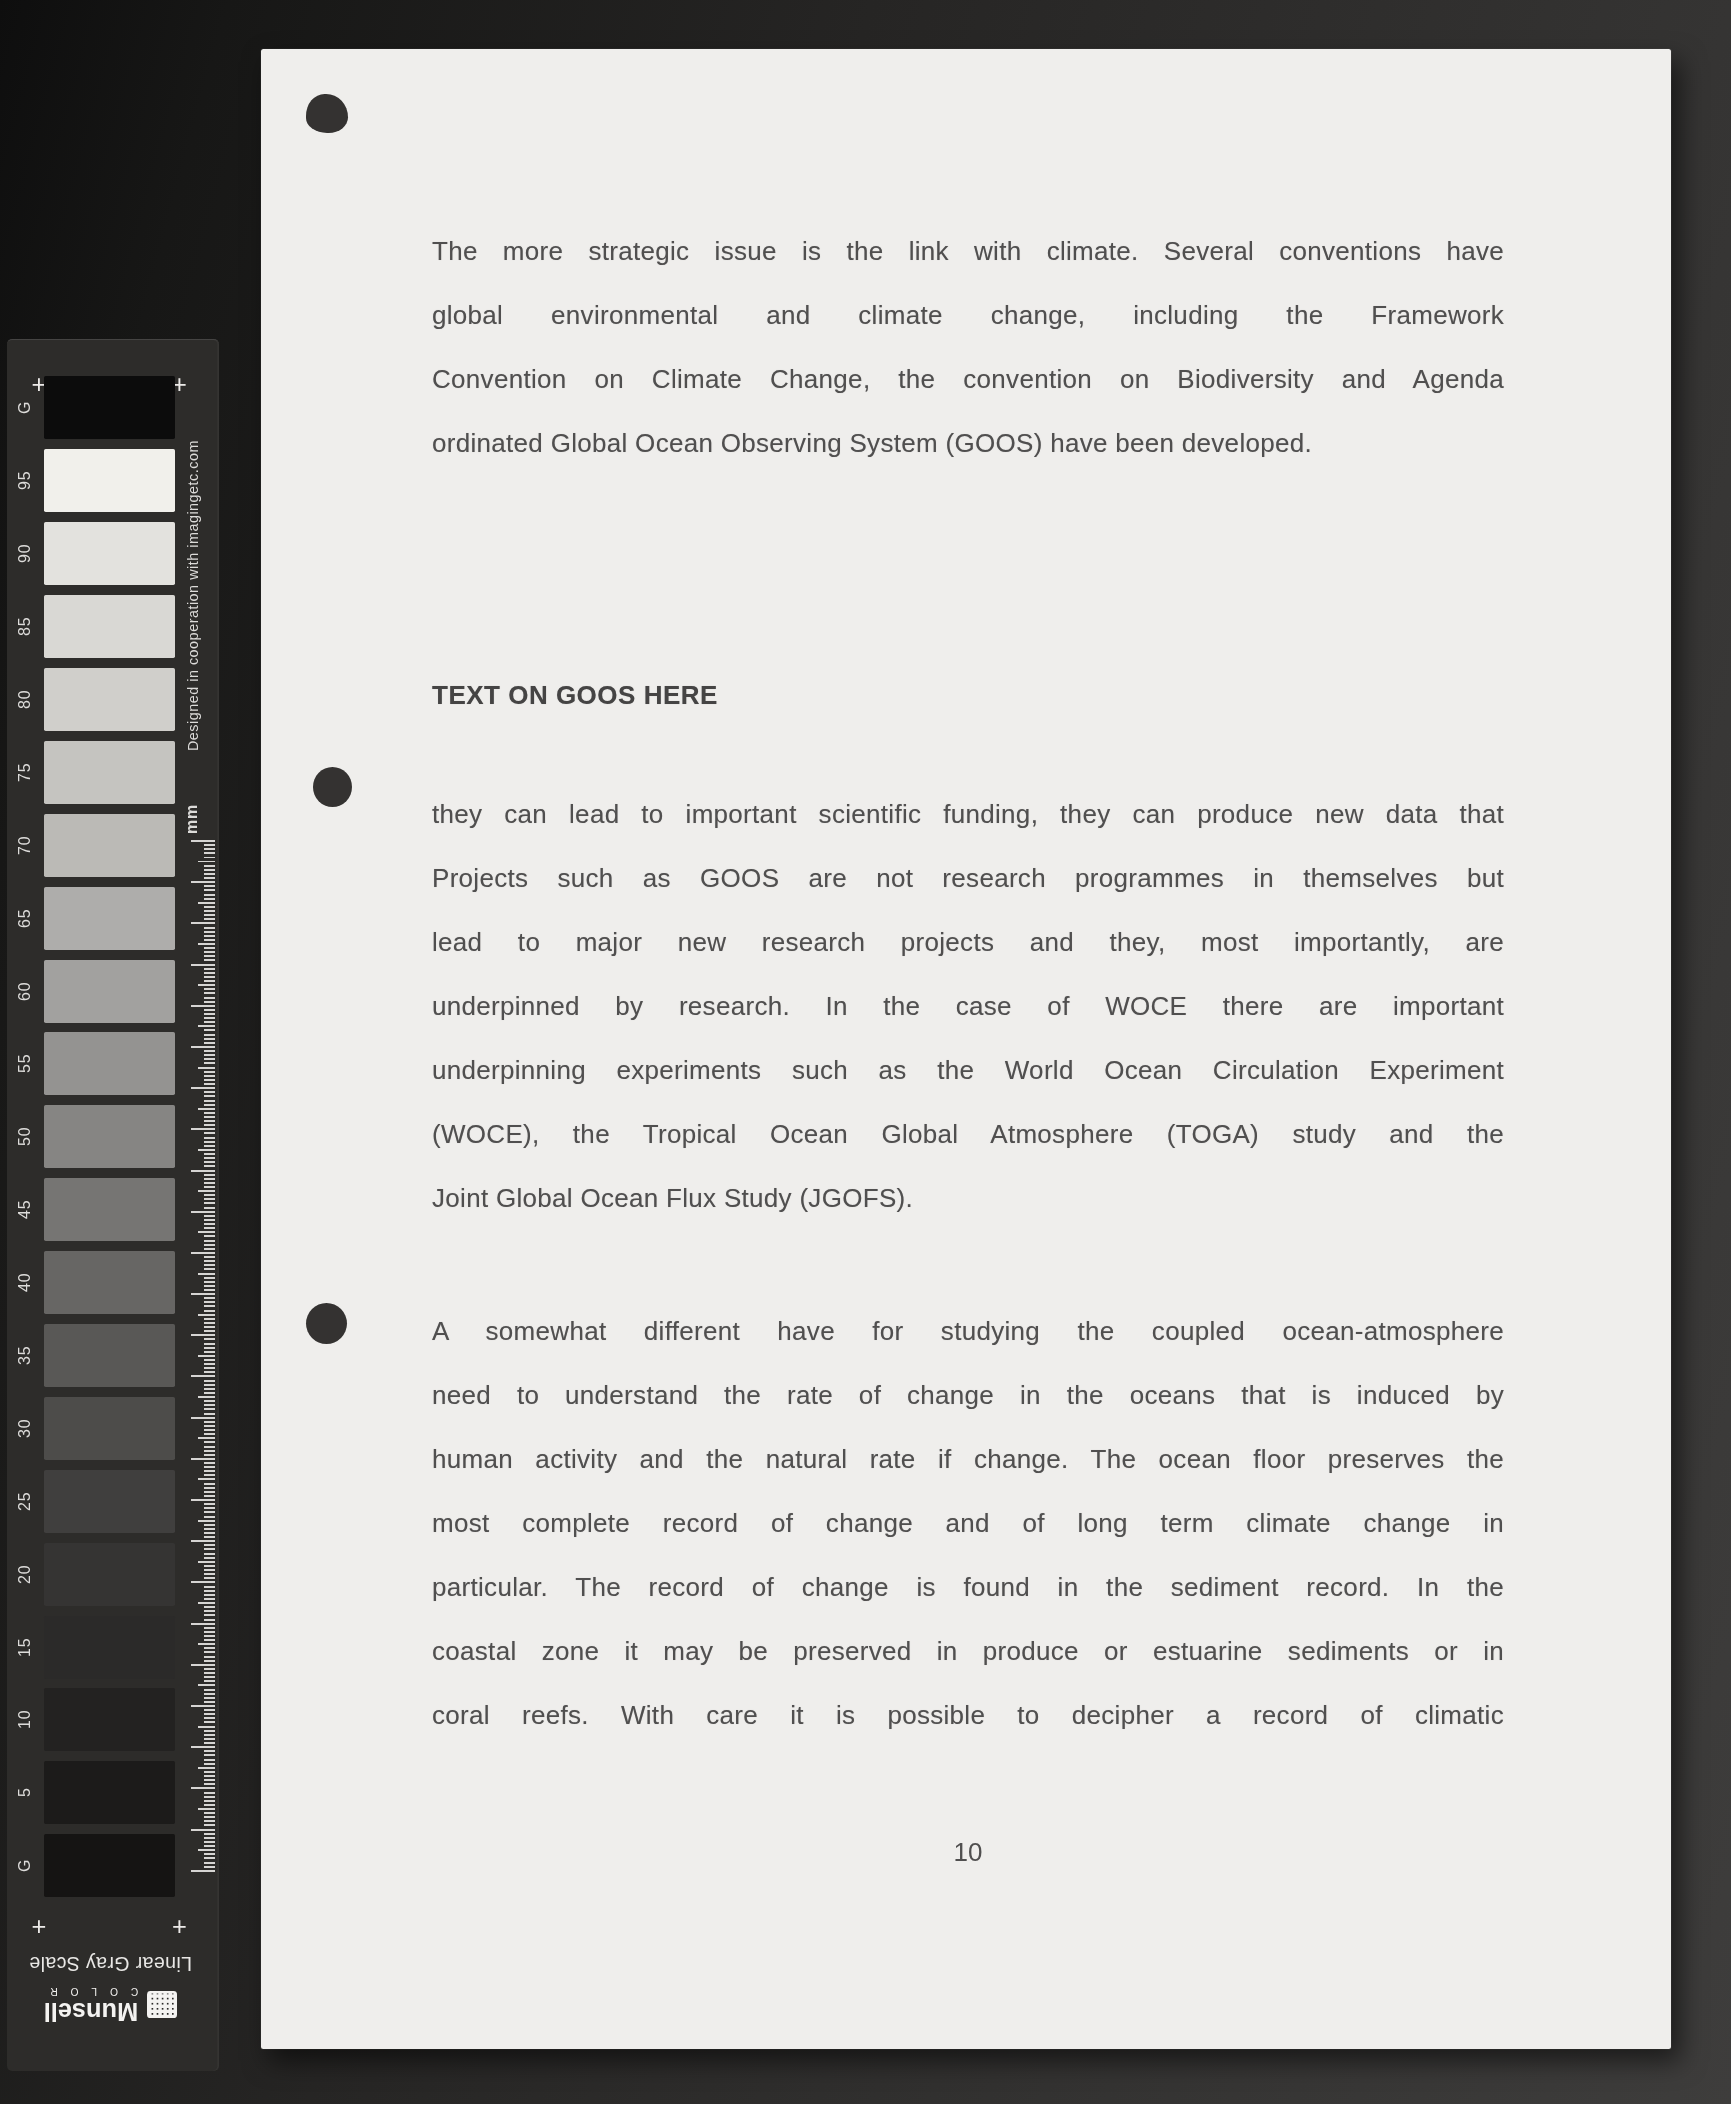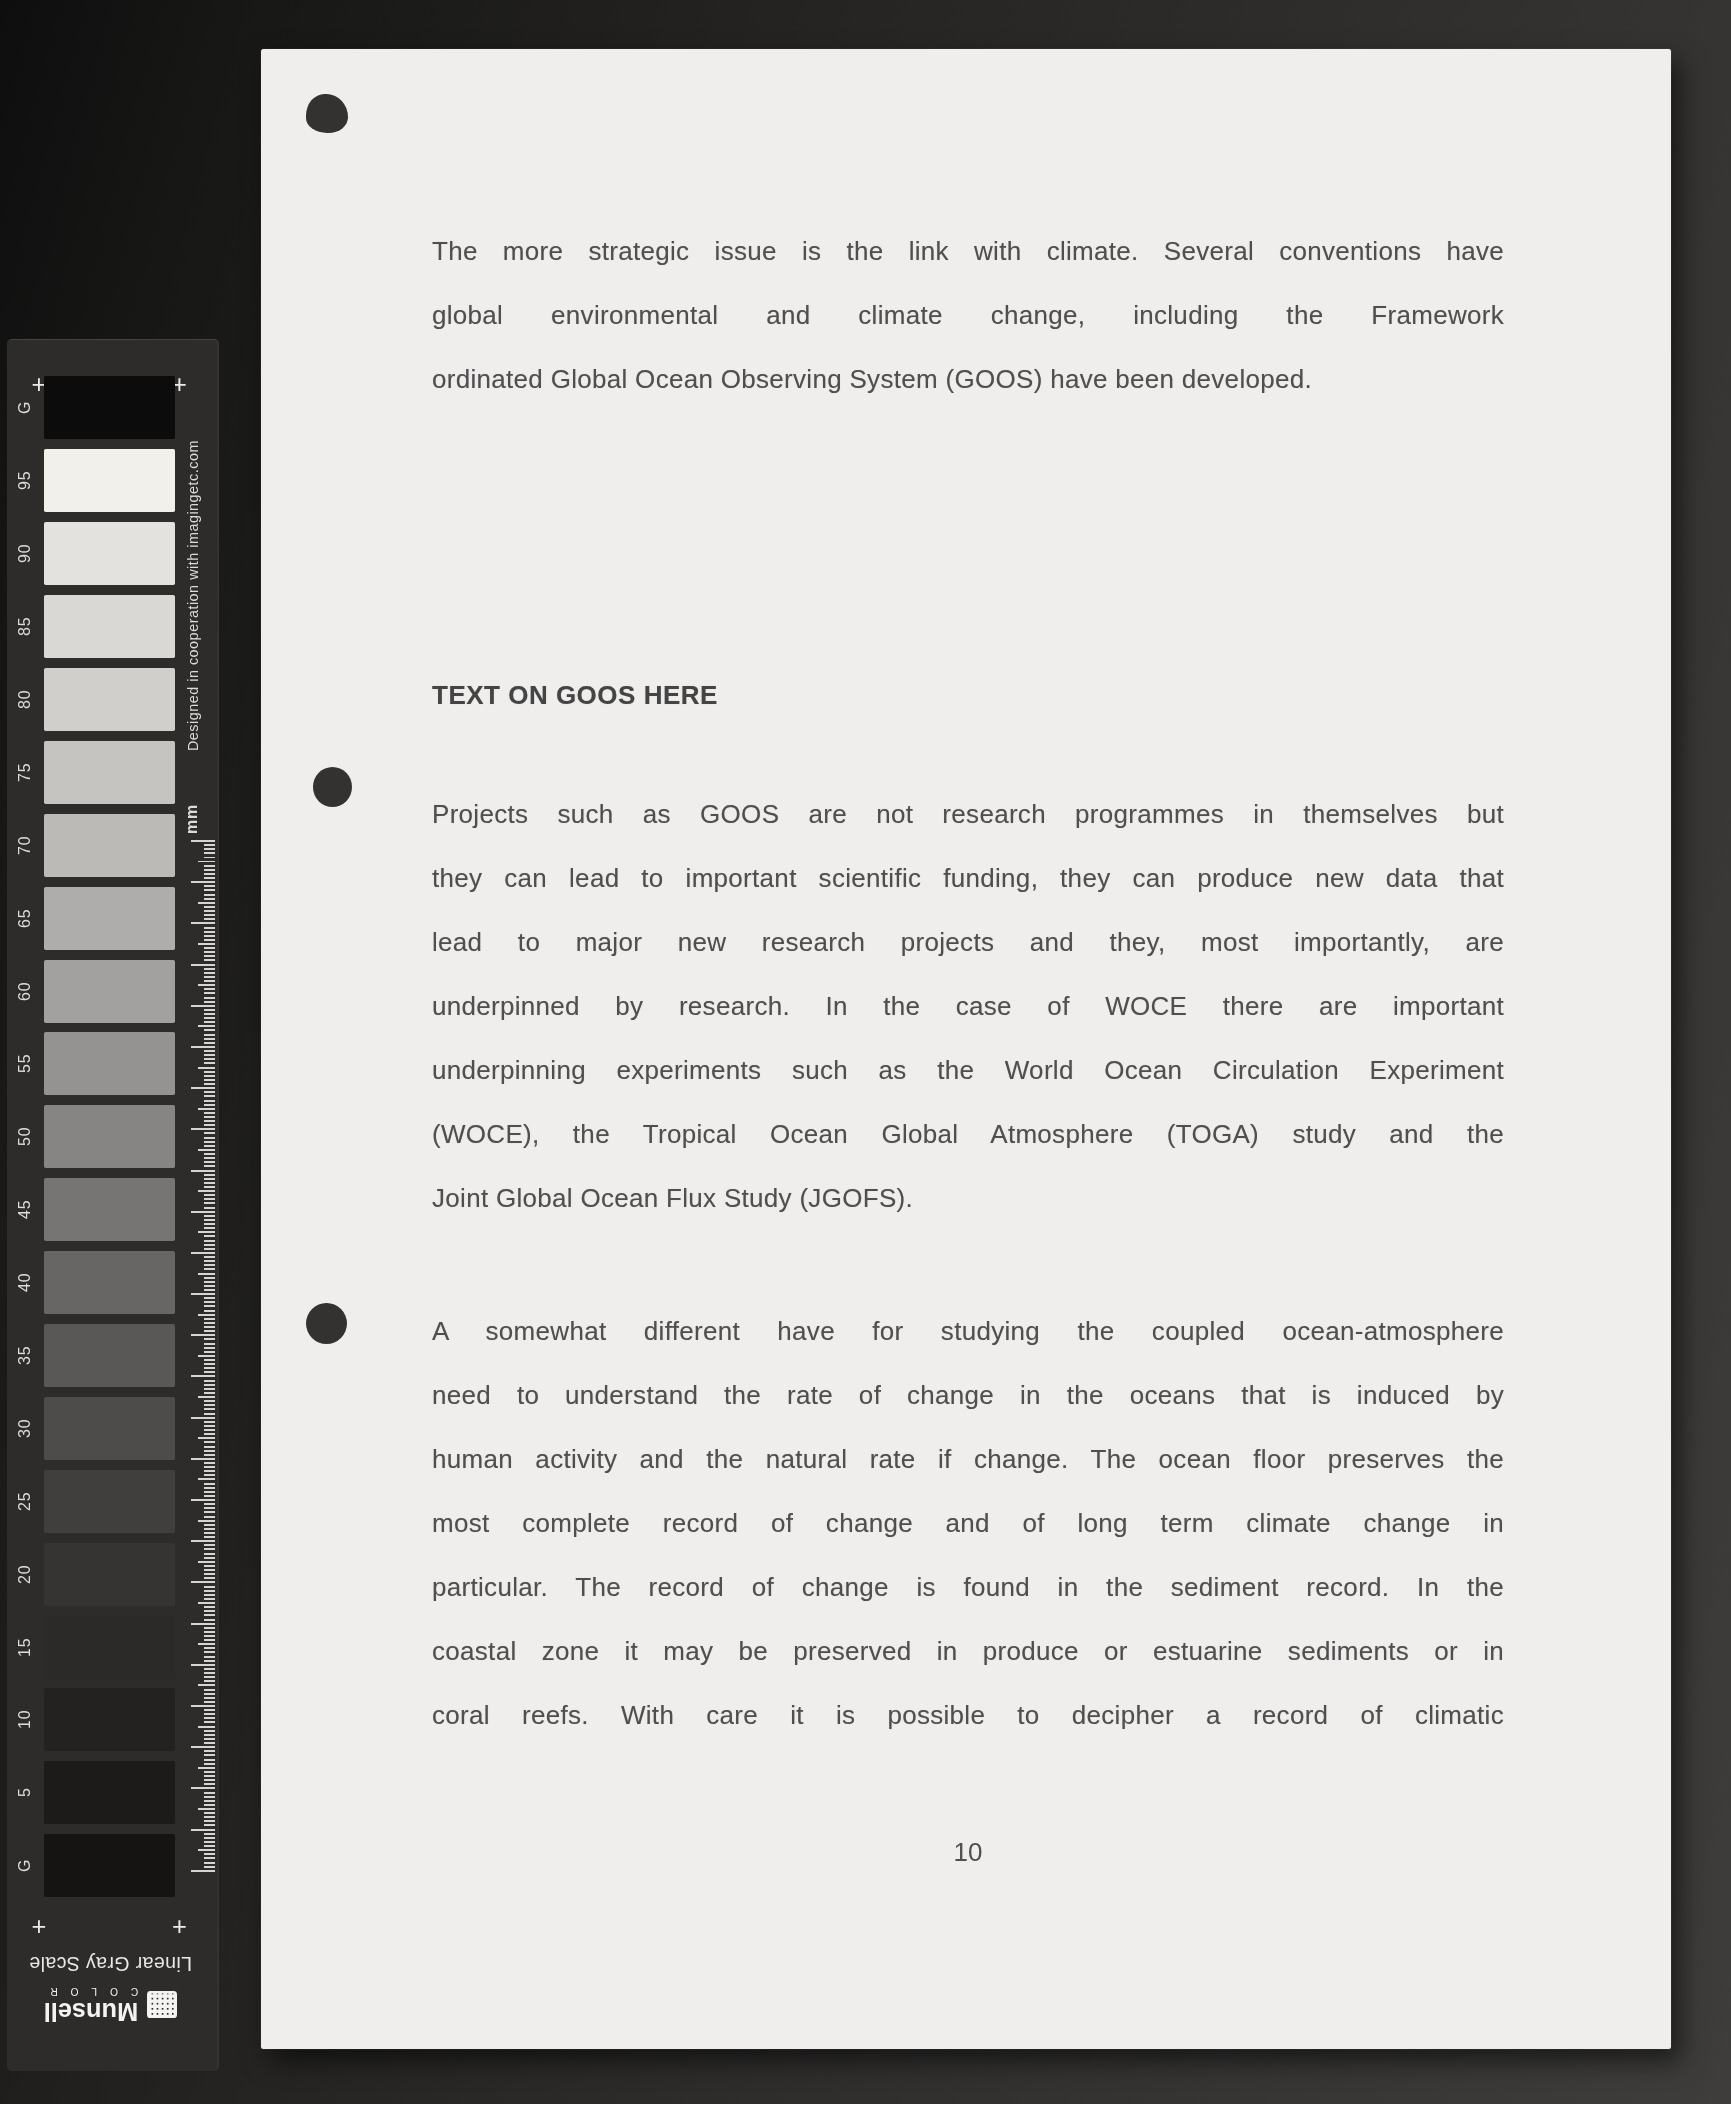--- a/index.html
+++ b/index.html
@@ -383,26 +383,27 @@
 
   <div class="page">
     <div class="hole hole1"></div>
     <div class="hole hole2"></div>
     <div class="hole hole3"></div>
 
     <div class="text-block">
       <div class="para" id="para0">
           <div class="line">The more strategic issue is the link with climate.  Several conventions have</div>
           <div class="line">global environmental and climate change, including the Framework</div>
+          <div class="line">Convention on Climate Change, the convention on Biodiversity and Agenda</div>
           <div class="line last">ordinated Global Ocean Observing System (GOOS) have been developed.</div>
         </div>
       <div class="heading">TEXT ON GOOS HERE</div>
       <div class="para" id="para1">
+          <div class="line">they can lead to important scientific funding, they can produce new data that</div>
           <div class="line">Projects such as GOOS are not research programmes in themselves but</div>
-          <div class="line">they can lead to important scientific funding, they can produce new data that</div>
           <div class="line">lead to major new research projects and they, most importantly, are</div>
           <div class="line">underpinned by research.  In the case of WOCE there are important</div>
           <div class="line">underpinning experiments such as the World Ocean Circulation Experiment</div>
           <div class="line">(WOCE), the Tropical Ocean Global Atmosphere (TOGA) study and the</div>
           <div class="line last">Joint Global Ocean Flux Study (JGOFS).</div>
         </div>
       <div class="para" id="para2">
           <div class="line">A somewhat different have for studying the coupled ocean-atmosphere</div>
           <div class="line">need to understand the rate of change in the oceans that is induced by</div>
           <div class="line">human activity and the natural rate if change.  The ocean floor preserves the</div>

